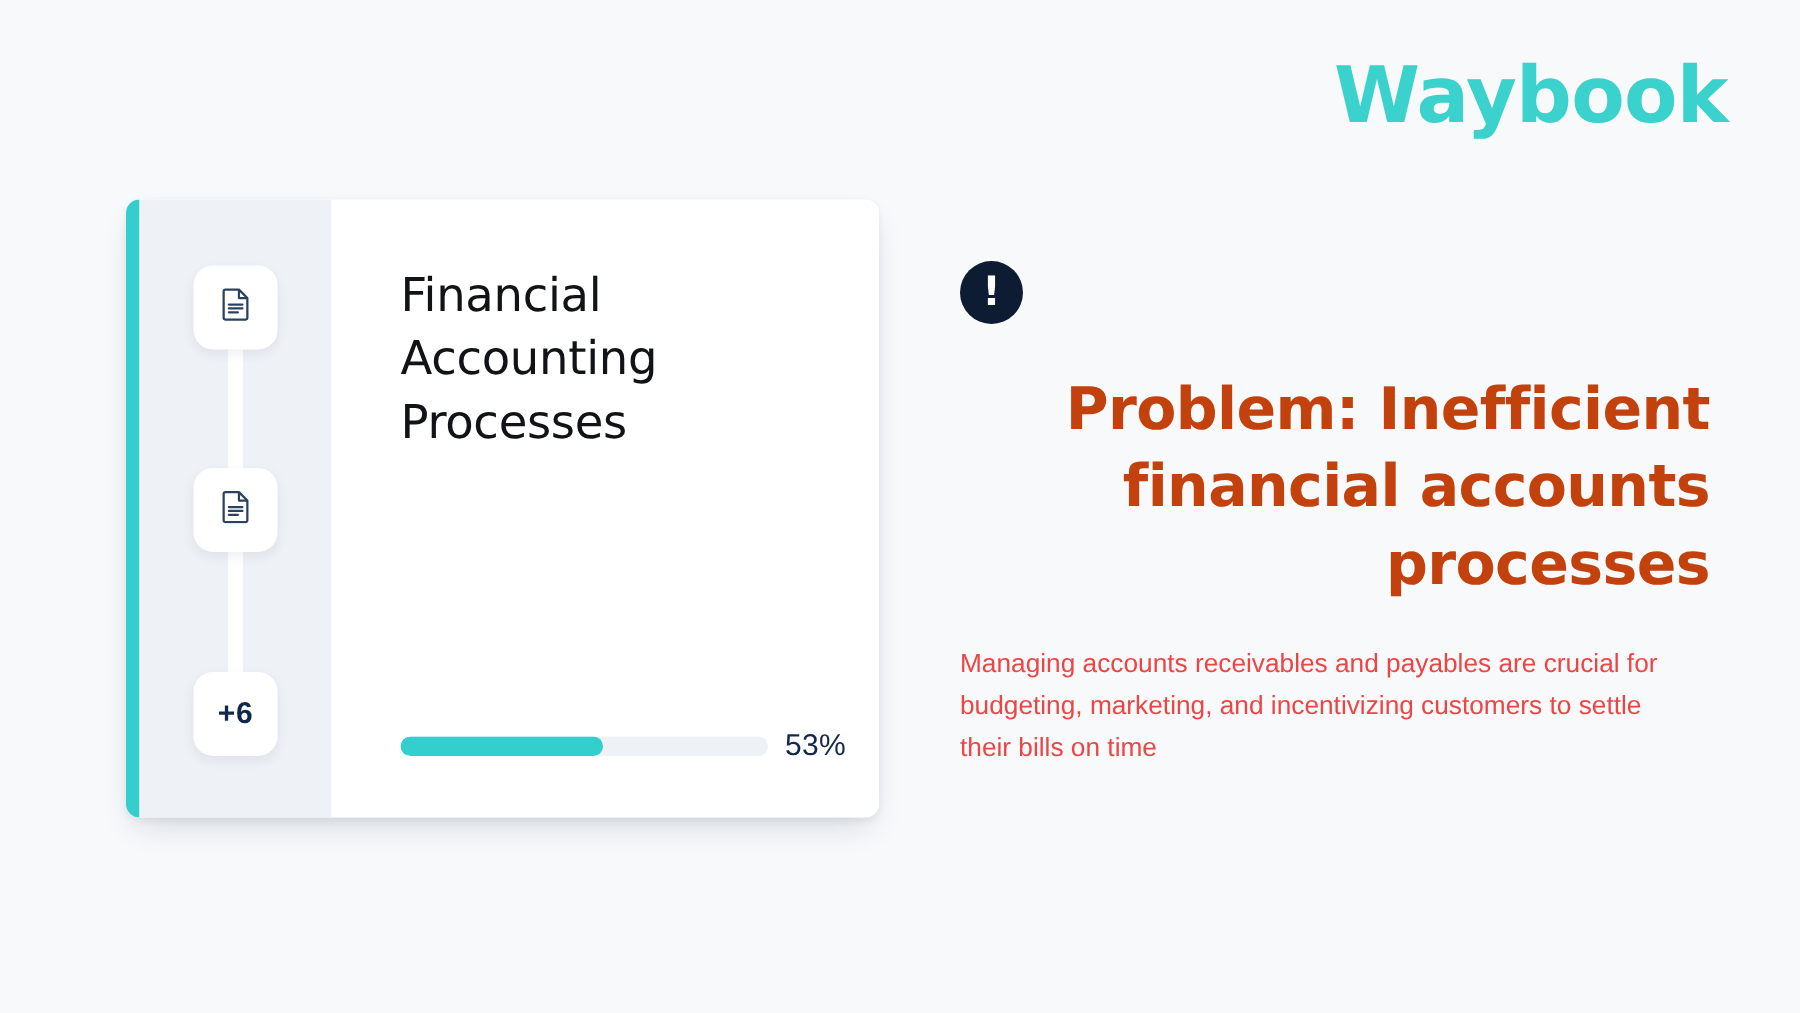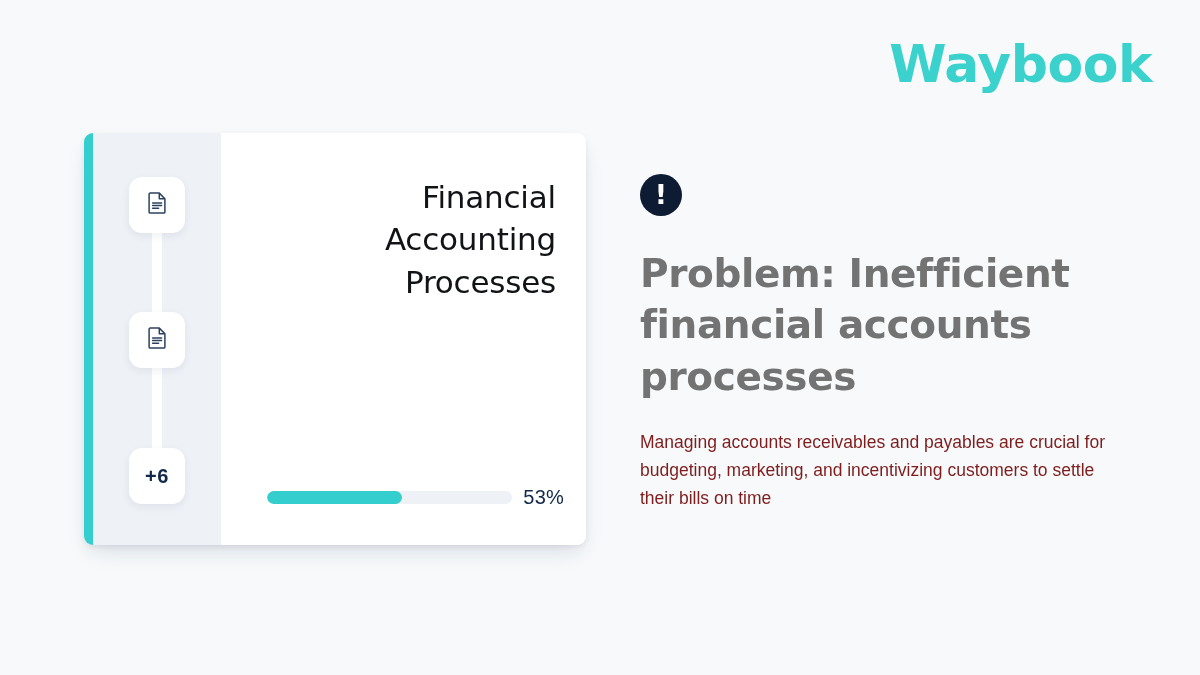--- a/index.html
+++ b/index.html
@@ -86,21 +86,20 @@
     color: #12284a;
     letter-spacing: 0.5px;
   }
 
   .card-body {
     flex: 1 1 auto;
     background: #ffffff;
     padding: 43px 30px 0 46px;
     box-sizing: border-box;
     position: relative;
-    text-align: right;
   }
   .card-title {
     font-family: "DejaVu Sans", sans-serif;
     font-size: 31px;
     line-height: 1.37;
     font-weight: normal;
     color: #111316;
     margin: 0;
     letter-spacing: -0.2px;
   }
@@ -166,28 +165,29 @@
     font-weight: bold;
     line-height: 1;
     position: relative;
     top: -1px;
   }
   .right-title {
     font-family: "DejaVu Sans", sans-serif;
     font-size: 39px;
     line-height: 1.32;
     font-weight: bold;
-    color: #737373;
+    color: #c2410c;
     margin: 32px 0 0 0;
     letter-spacing: -0.4px;
+    text-align: right;
   }
   .right-desc {
     font-size: 17.5px;
     line-height: 1.6;
-    color: #7f1d1d;
+    color: #ef4444;
     margin: 26px 0 0 0;
     max-width: 486px;
   }
 </style>
 </head>
 <body>
 
 <div class="brand">Waybook</div>
 
 <div class="card">

